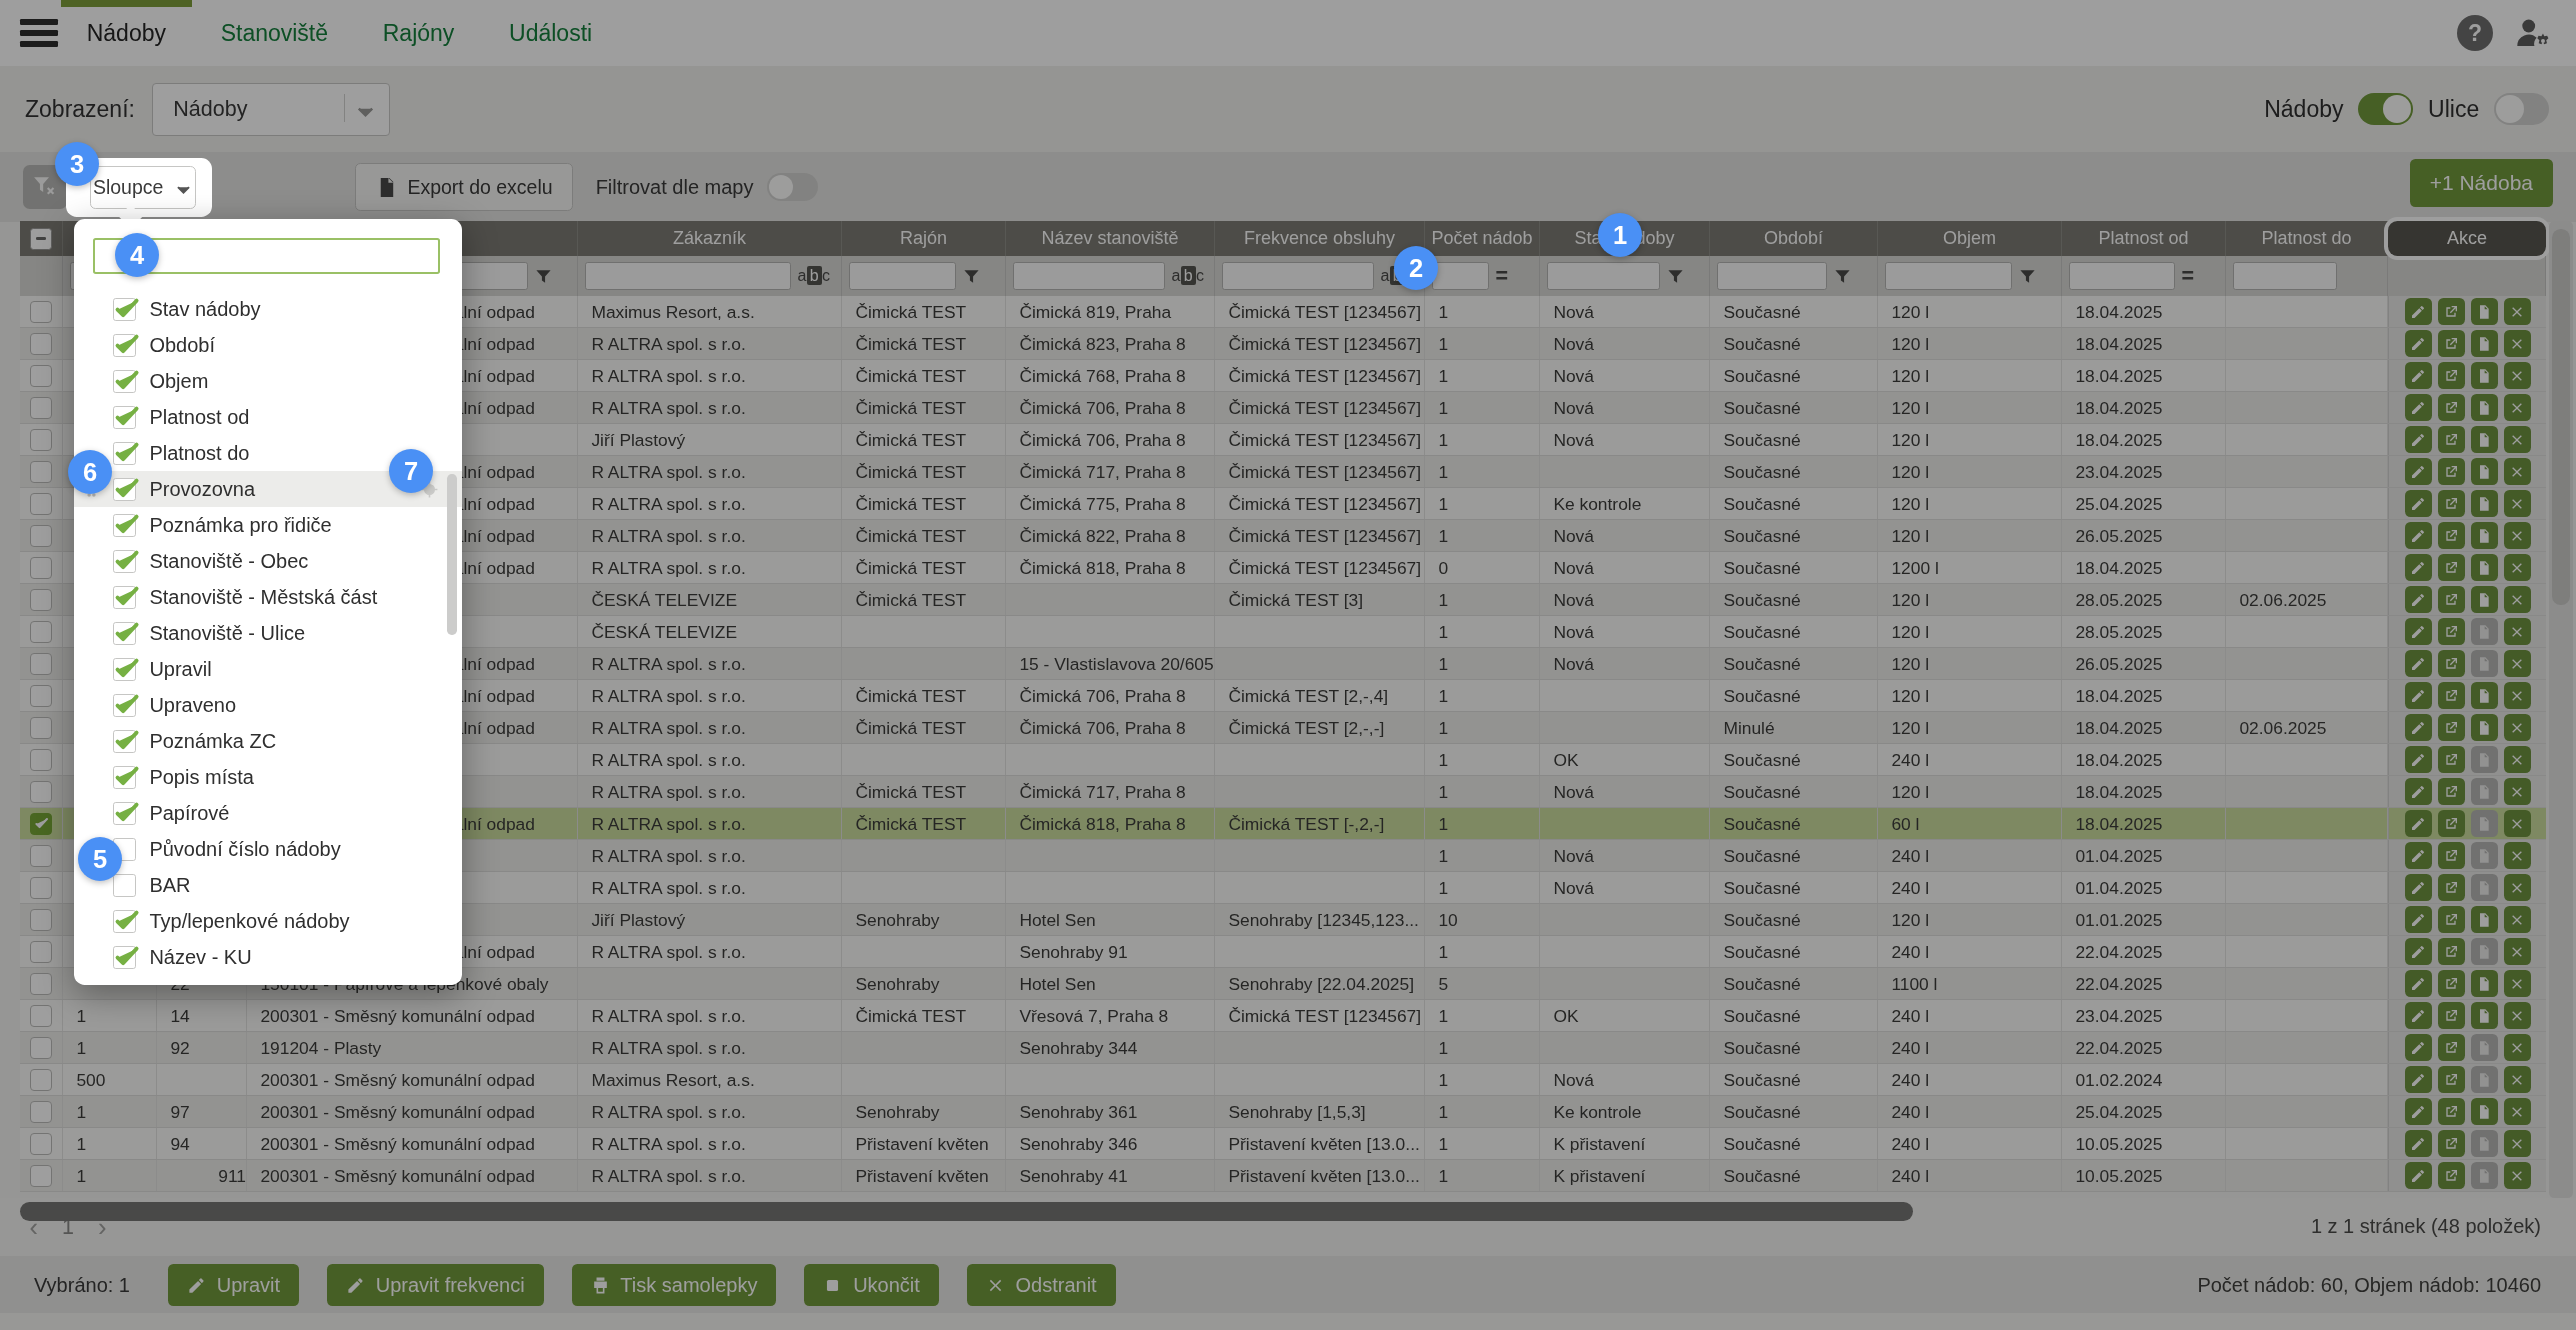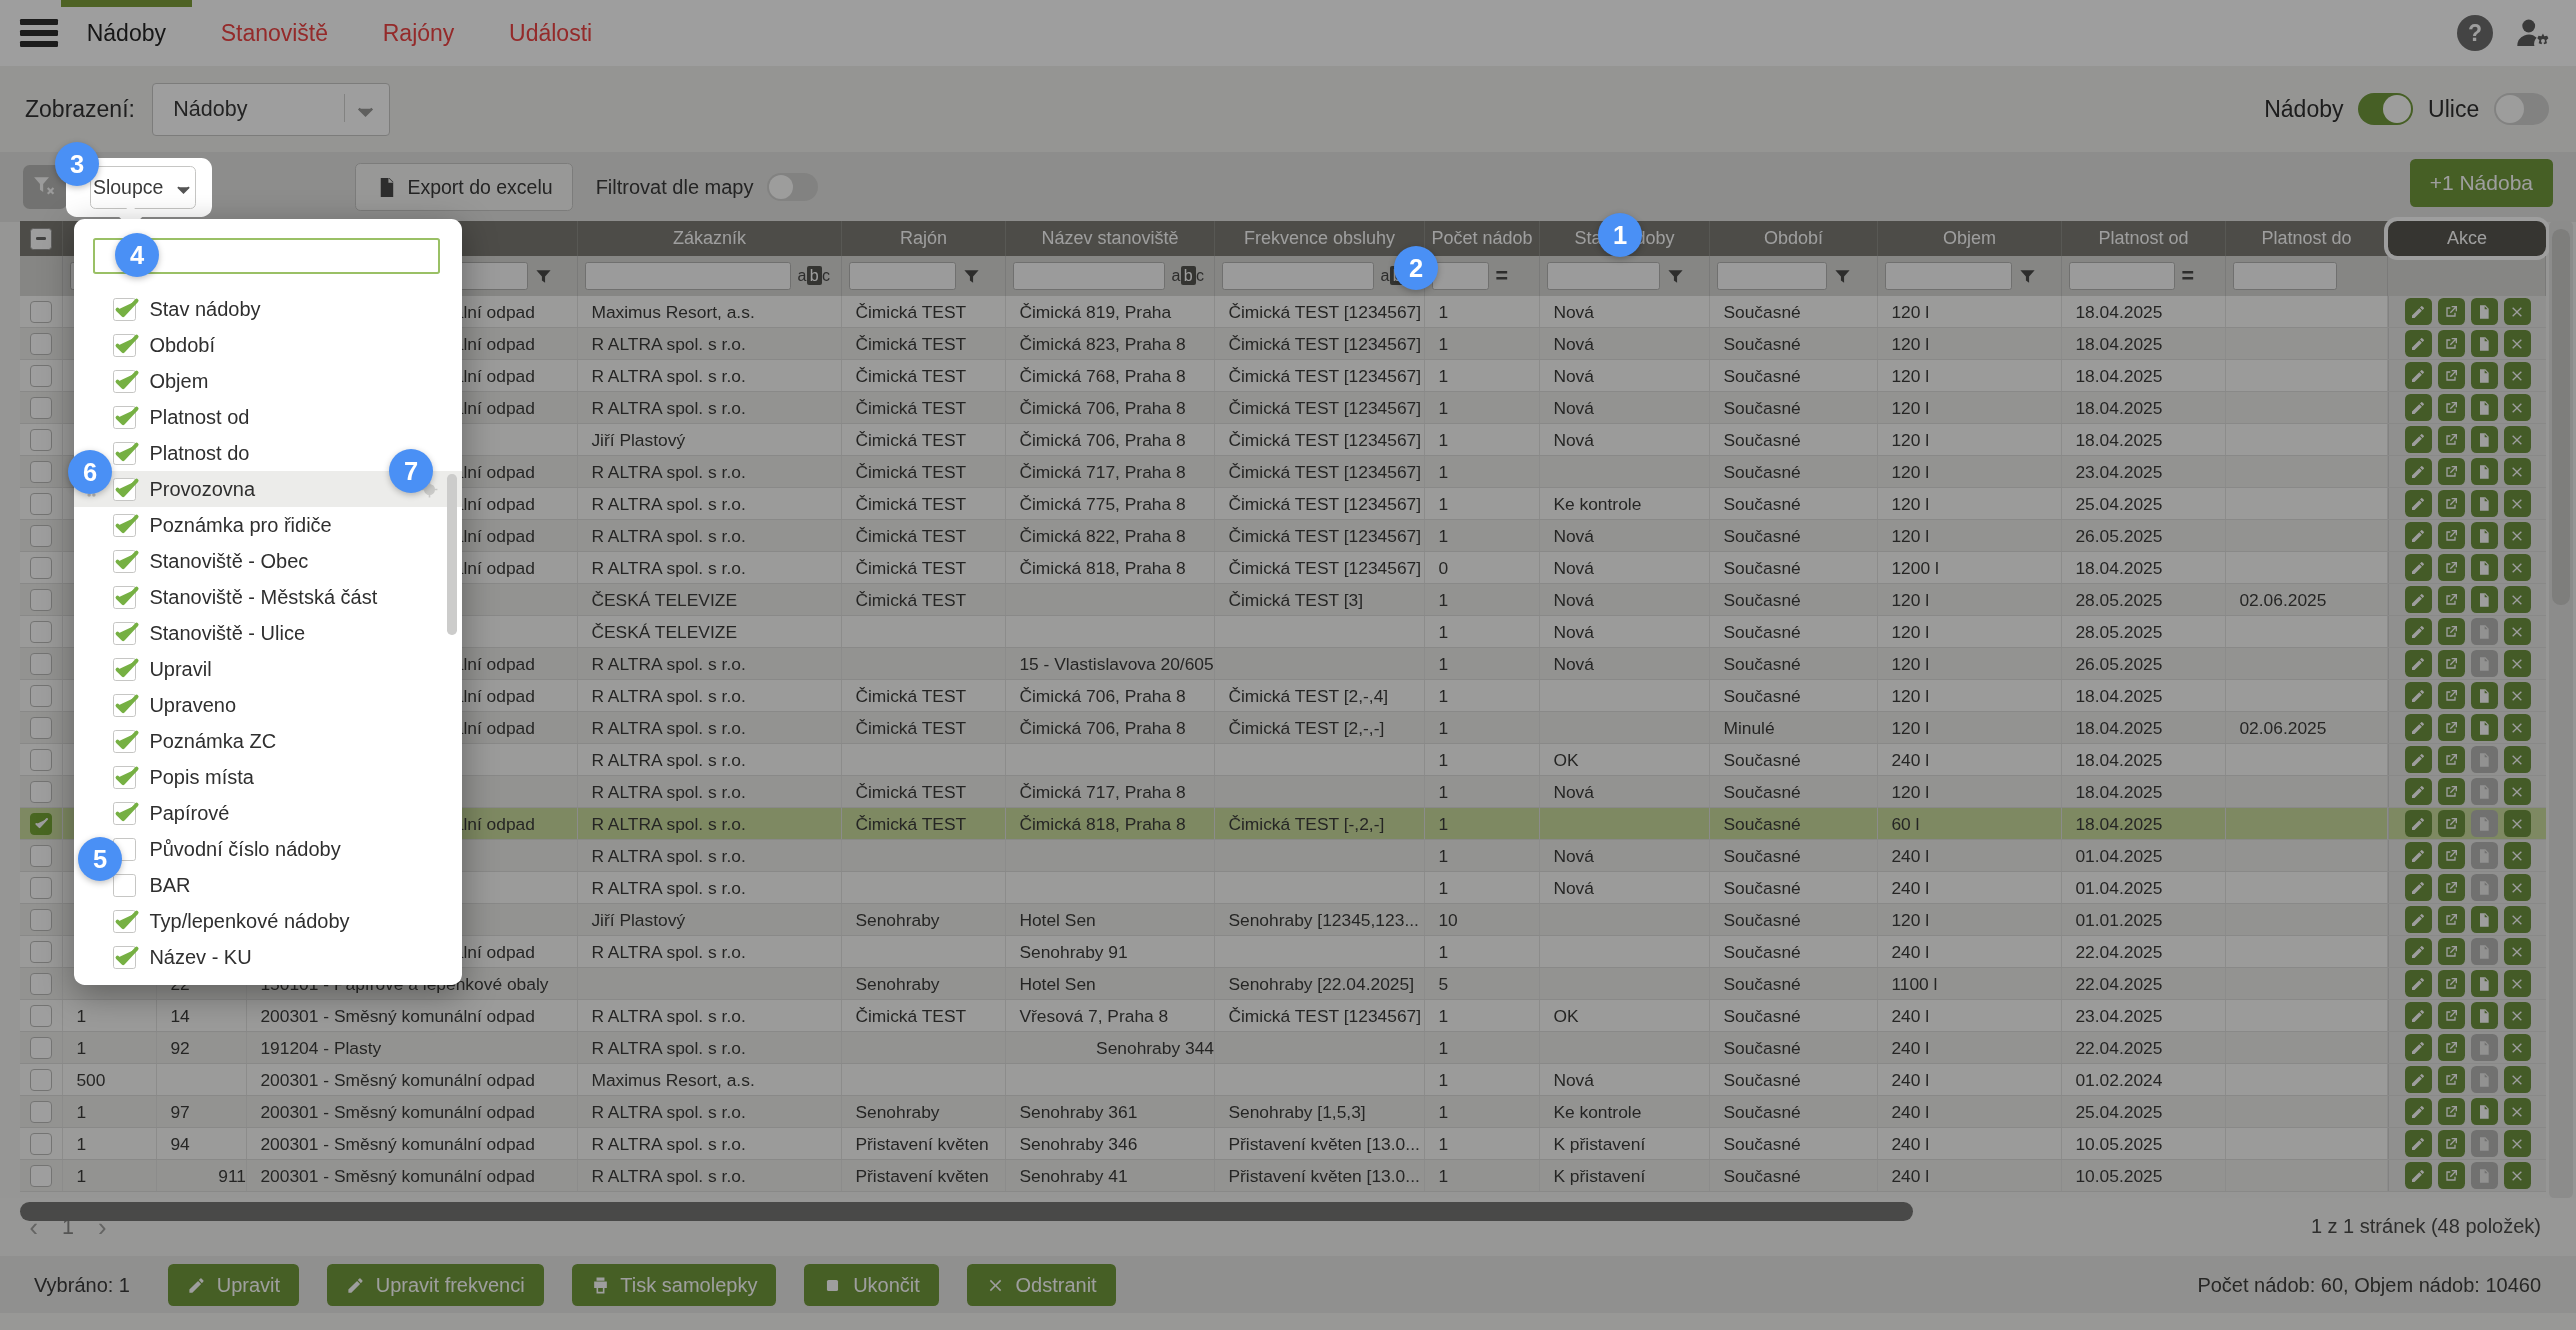--- a/index.html
+++ b/index.html
@@ -4,21 +4,21 @@
 <style>
   html,body{margin:0;padding:0;}
   body{font-family:"Liberation Sans",sans-serif;background:#f2f2f0;}
   #app{position:relative;width:2576px;height:1331px;overflow:hidden;background:#f2f2f0;}
   svg{display:block;fill:currentColor;}
 
   
   .navbar{position:absolute;left:0;top:0;width:2576px;height:66px;background:#ffffff;border-bottom:1.3px solid #e3e3e1;display:flex;align-items:center;}
   .hamburger{width:38px;height:28px;margin-left:20px;display:flex;flex-direction:column;justify-content:space-between;cursor:pointer;}
   .hamburger div{height:6px;background:#2e2e2e;border-radius:1.3px;}
-  .nav-item{position:relative;height:66px;line-height:66px;padding:0 26px;font-size:23px;color:#ef4444;margin-left:2.7px;}
+  .nav-item{position:relative;height:66px;line-height:66px;padding:0 26px;font-size:23px;color:#15803d;margin-left:2.7px;}
   .nav-item.active{color:#262626;}
   .nav-item.active::before{content:"";position:absolute;left:0;top:0;width:100%;height:6.7px;background:#7f9f3a;}
   .nav-spacer{flex:1;}
   .help-circle{width:36px;height:36px;border-radius:50%;background:#6e6e6e;color:#fff;font-size:23px;font-weight:bold;display:flex;align-items:center;justify-content:center;margin-right:20px;}
   .usergear{width:40px;height:34px;color:#5d5d5d;margin-right:23px;}
 
   
   .view-row{position:absolute;left:0;top:66px;width:2576px;height:86px;background:#f0f0ee;display:flex;align-items:center;}
   .view-label{font-size:23px;color:#333;margin-left:25px;}
   .view-select{position:relative;width:236px;height:51px;background:#fff;border:1.3px solid #c9c9c7;border-radius:4px;margin-left:17.4px;}
@@ -1240,21 +1240,21 @@
         </div>
         <div class="row even">
           <div class="cb-cell" style="width: 43px;">
             <div class="rowcb"></div>
           </div>
           <div class="cell" style="width: 94px;">1</div>
           <div class="cell" style="width: 90px;">92</div>
           <div class="cell" style="width: 331px;">191204 - Plasty</div>
           <div class="cell" style="width: 264px;">R ALTRA spol. s r.o.</div>
           <div class="cell" style="width: 164px;"></div>
-          <div class="cell" style="width: 209px; text-align: right;">Senohraby 344</div>
+          <div class="cell" style="width: 209px;">Senohraby 344</div>
           <div class="cell" style="width: 210px;"></div>
           <div class="cell" style="width: 115px;">1</div>
           <div class="cell" style="width: 170px;"></div>
           <div class="cell" style="width: 168px;">Současné</div>
           <div class="cell" style="width: 184px;">240 l</div>
           <div class="cell" style="width: 164px;">22.04.2025</div>
           <div class="cell" style="width: 162px;"></div>
           <div class="akce-cell" style="width: 158px;">
             <div class="abtn">
               <svg viewBox="0 0 24 24">

